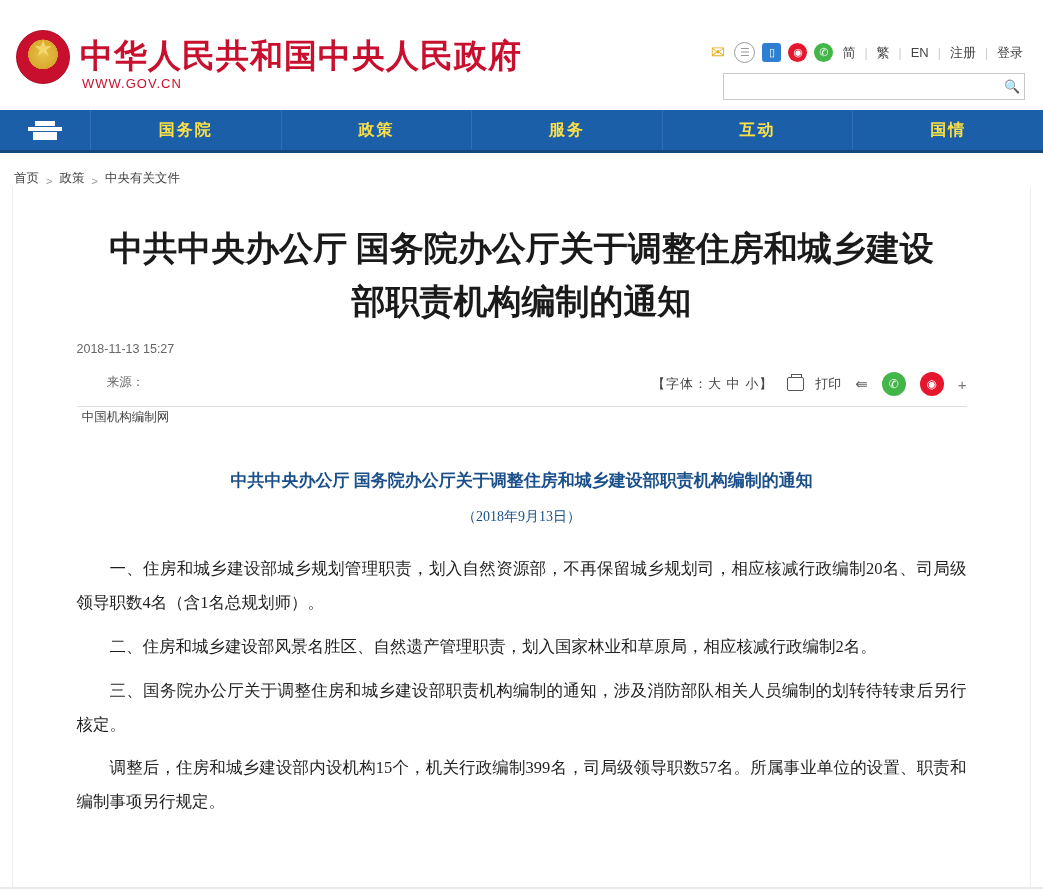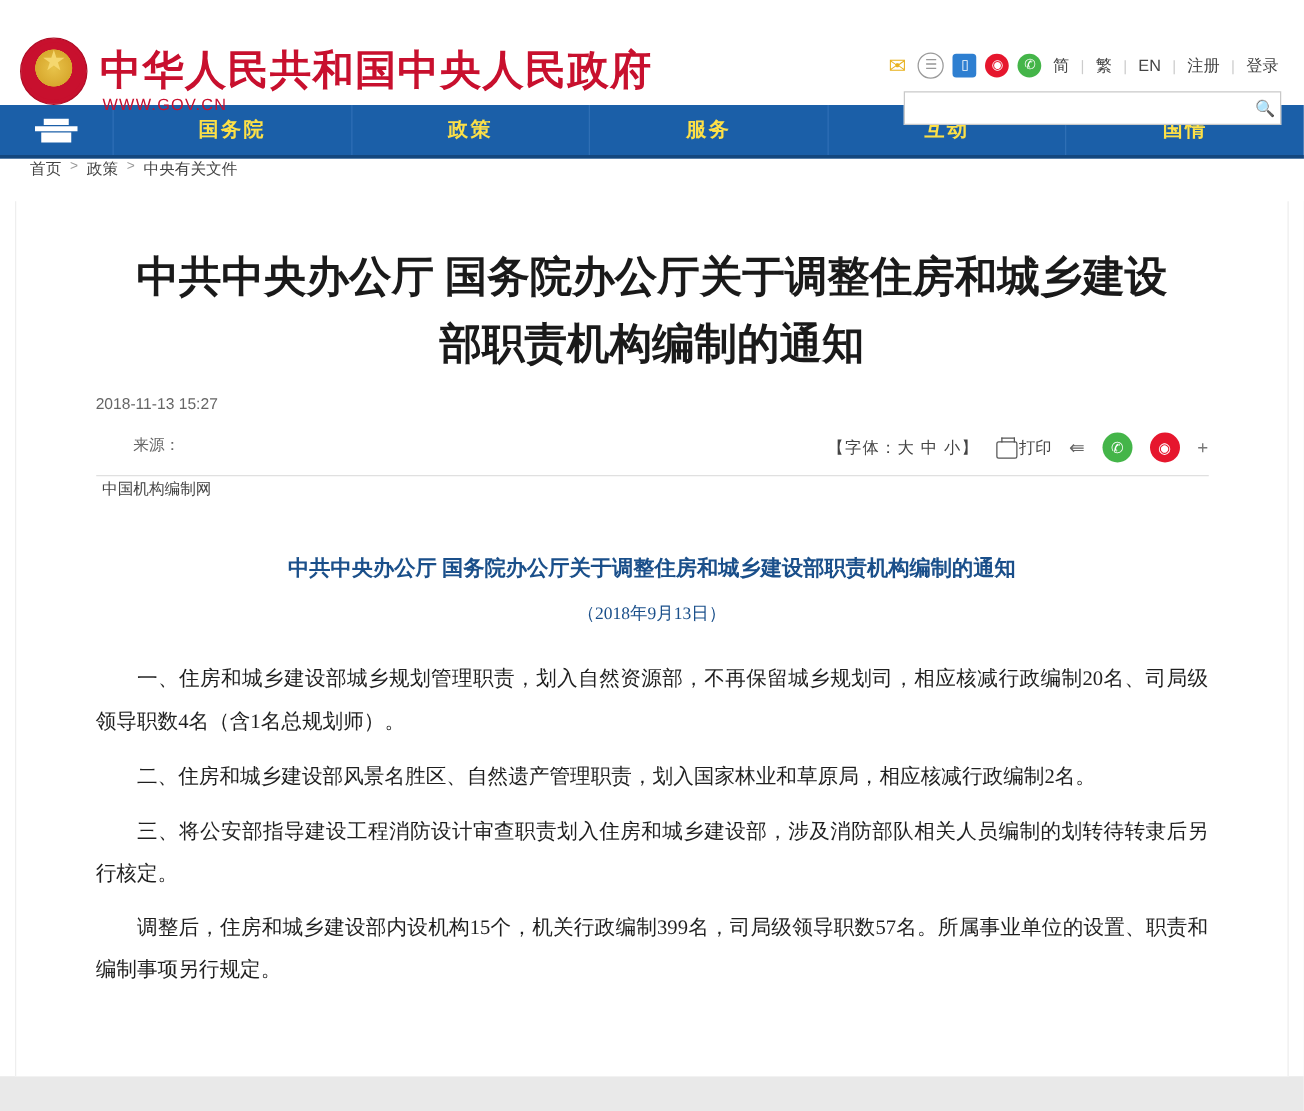--- a/index.html
+++ b/index.html
@@ -15,21 +15,21 @@
     overflow: hidden;
   }
   .page {
     width: 1043px;
     background: #fff;
     position: relative;
   }
 
   
   .topbar {
-    height: 84px;
+    height: 110px;
     background: #fff;
     position: relative;
   }
   .emblem {
     position: absolute;
     left: 16px;
     top: 30px;
     width: 52px;
     height: 52px;
     border-radius: 50%;
@@ -171,24 +171,24 @@
     border-right: 1px solid #2f6fb5;
     letter-spacing: 2px;
     cursor: pointer;
   }
   .nav-item:last-child { border-right: 0; }
 
   
   .crumb {
     height: 34px;
     display: flex;
-    align-items: flex-start;
+    align-items: flex-end;
     font-size: 12.5px;
     color: #666;
-    padding-left: 24px;
+    padding-left: 14px;
     background: #fff;
   }
   .crumb a { color: #444; text-decoration: none; }
   .crumb .sep { margin: 0 7px; color: #999; font-size: 11px; }
 
   
   .shell {
     background: #fff;
     margin: 0 12px;
     border-left: 1px solid #eee;
@@ -216,21 +216,21 @@
     align-items: center;
     justify-content: space-between;
     border-bottom: 1px solid #e0e0e0;
     font-size: 12.5px;
     color: #666;
   }
   .meta-left { display: flex; align-items: center; gap: 18px; flex-direction: column; }
   .meta-src { color: #444; }
   .meta-right { display: flex; align-items: center; gap: 14px; color: #555; }
   .fontsize { font-size: 13px; color: #444; letter-spacing: 1px; }
-  .print { display: flex; align-items: flex-end; gap: 1px; font-size: 13px; color: #444; }
+  .print { display: flex; align-items: center; gap: 11px; font-size: 13px; color: #444; }
   .printer {
     width: 15px; height: 12px; border: 1.5px solid #555; border-radius: 2px;
     position: relative; display: inline-block;
   }
   .printer:before {
     content: ""; position: absolute; left: 3px; top: -4px; width: 9px; height: 3px;
     border: 1.5px solid #555; border-bottom: none;
   }
   .share-dots { color: #666; font-size: 15px; }
   .sicon { width: 24px; height: 24px; border-radius: 50%; display: inline-flex; align-items: center; justify-content: center; color: #fff; font-size: 12px; }
@@ -343,19 +343,19 @@
           <span class="plus">+</span>
         </div>
       </div>
 
       <div class="doc-head">中共中央办公厅 国务院办公厅关于调整住房和城乡建设部职责机构编制的通知</div>
       <div class="doc-date">（2018年9月13日）</div>
 
       <div class="body-text">
         <p>一、住房和城乡建设部城乡规划管理职责，划入自然资源部，不再保留城乡规划司，相应核减行政编制20名、司局级领导职数4名（含1名总规划师）。</p>
         <p>二、住房和城乡建设部风景名胜区、自然遗产管理职责，划入国家林业和草原局，相应核减行政编制2名。</p>
-        <p>三、将公安部指导建设工程消防设计审查职责划入住房和城乡建设部，涉及消防部队相关人员编制的划转待转隶后另行核定。</p>
+        <p>三、国务院办公厅关于调整住房和城乡建设部职责机构编制的通知，涉及消防部队相关人员编制的划转待转隶后另行核定。</p>
         <p>调整后，住房和城乡建设部内设机构15个，机关行政编制399名，司局级领导职数57名。所属事业单位的设置、职责和编制事项另行规定。</p>
       </div>
 
     </div>
   </div>
 </div>
 
 </body></html>

